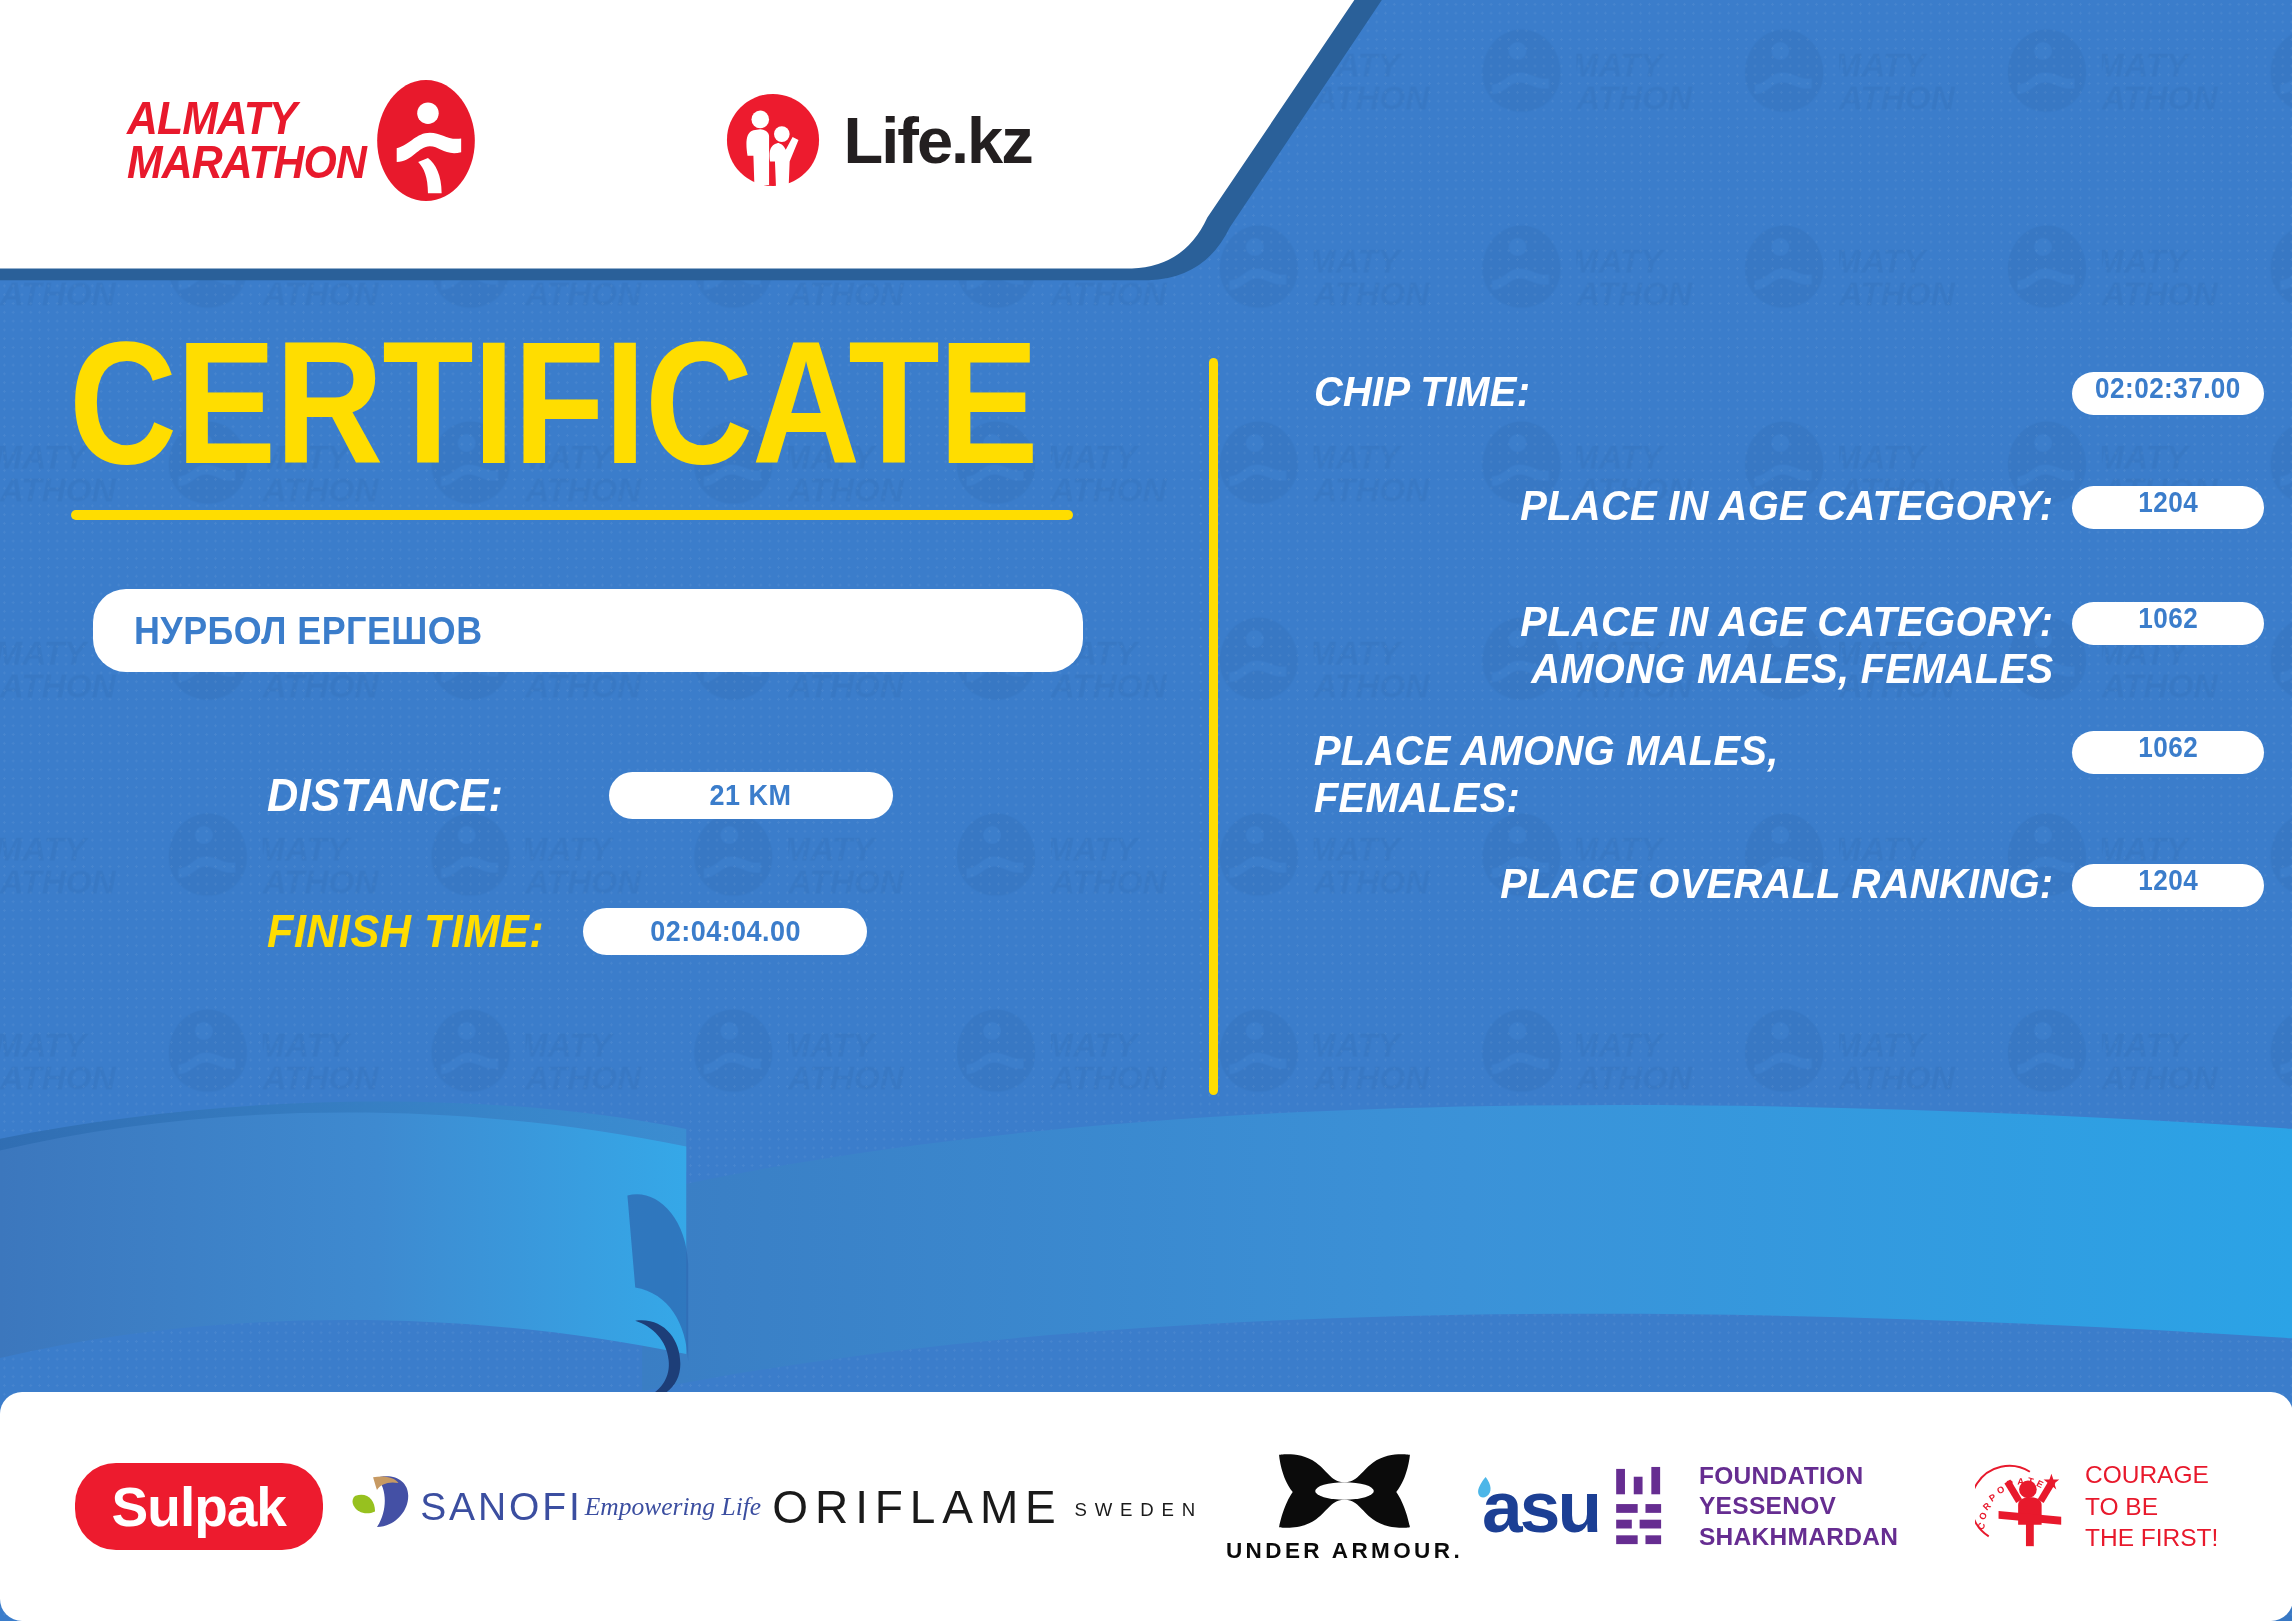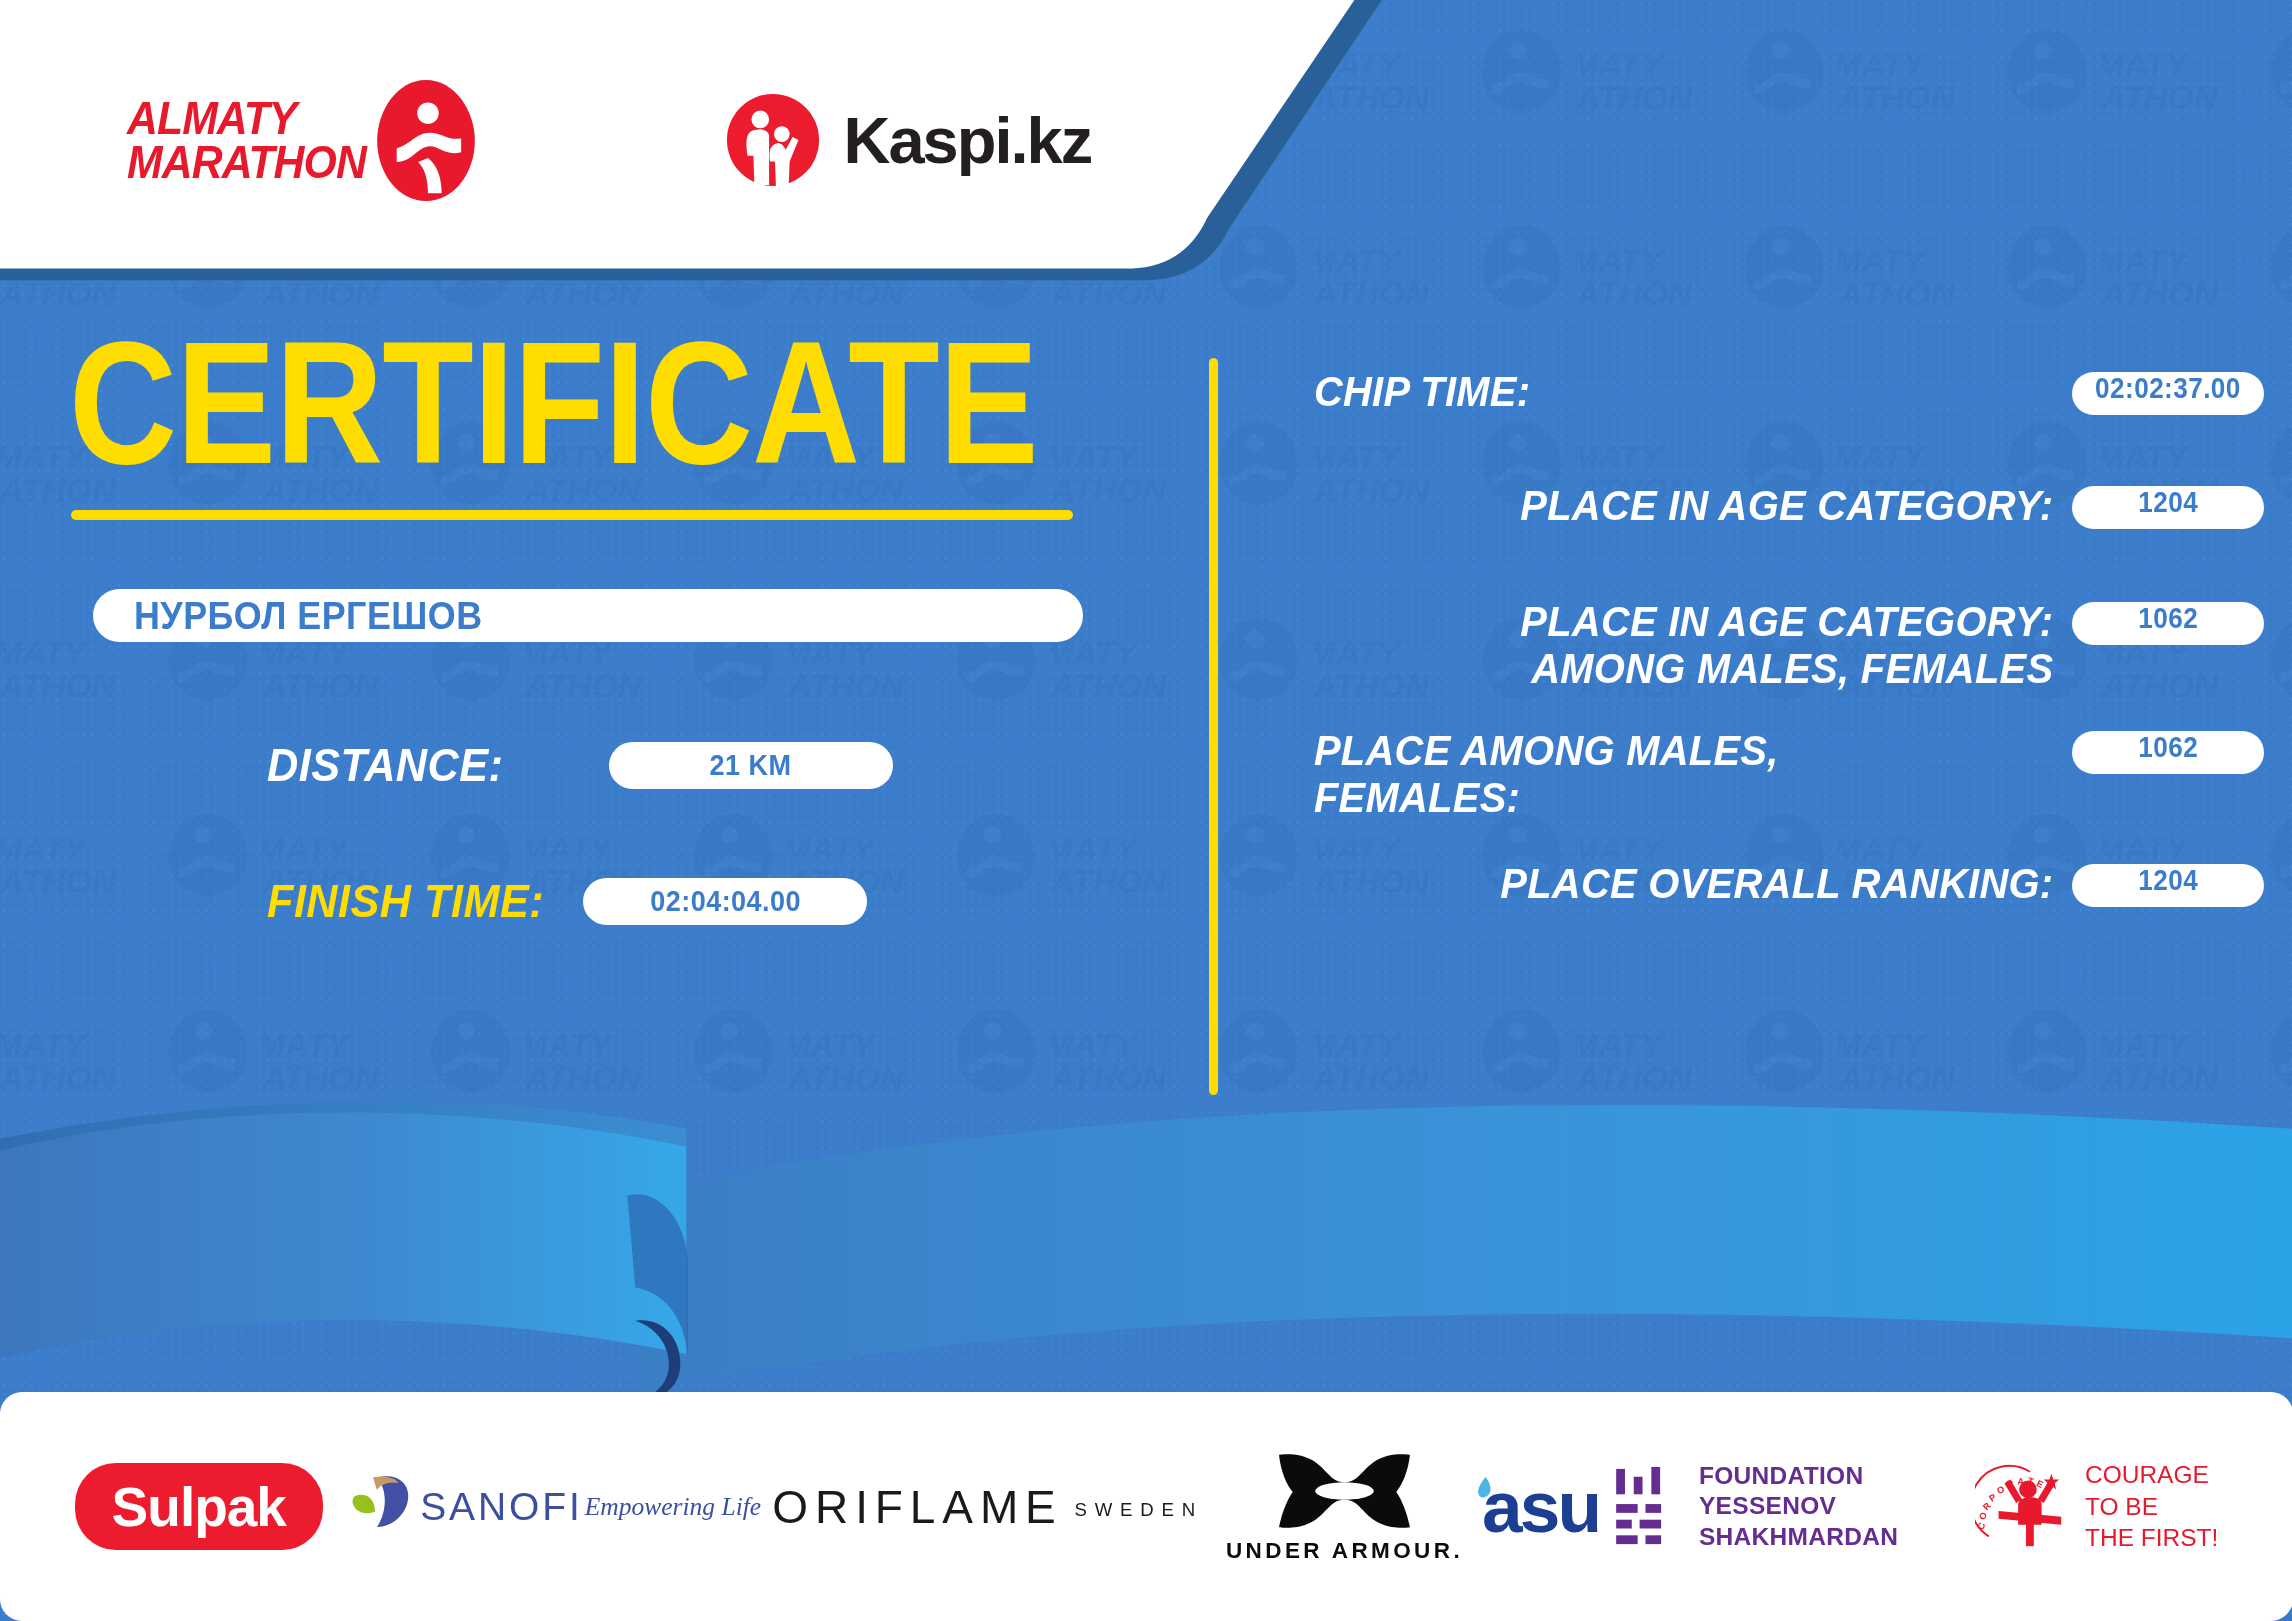--- a/index.html
+++ b/index.html
@@ -83,21 +83,21 @@
     transform-origin:left center;
     white-space:nowrap;
   }
   .title-rule{
     margin-left:71px;margin-top:27.4px;
     width:1002px;height:9.8px;border-radius:4.9px;background:#ffdd00;
   }
 
   .name-pill{
     margin-left:93px;margin-top:69px;
-    width:990px;height:53px;
+    width:990px;height:83px;
     background:#ffffff;border-radius:33px;
     display:flex;align-items:center;
     padding-left:41px;
   }
   .name-text{
     color:#3b7dcb;font-size:39px;font-weight:bold;
     font-style:normal;letter-spacing:0.5px;
     transform:scaleX(.92);transform-origin:left center;
     white-space:nowrap;
   }
@@ -262,21 +262,21 @@
       </div>
 
       <div class="kaspi">
         <svg class="kaspi-mark" viewBox="0 0 100 100">
           <circle cx="50" cy="50" r="47" fill="#ed1b2e"></circle>
           <circle cx="37" cy="29" r="9" fill="#ffffff"></circle>
           <path d="M30 40 C22 42 22 54 24 66 L30 66 L31 96 L46 96 L46 46 C46 41 40 39 37 39 Z" fill="#ffffff"></path>
           <circle cx="59" cy="44" r="8" fill="#ffffff"></circle>
           <path d="M52 54 C46 57 46 64 47 72 L52 72 L53 97 L66 97 L67 72 L76 50 L70 47 L63 60 C61 55 57 53 55 53 Z" fill="#ffffff"></path>
         </svg>
-        <span class="kaspi-text">Kaspi.kz</span>
+        <span class="kaspi-text">Life.kz</span>
       </div>
     </div>
   </div>
 
   <div class="left-col">
     <div class="cert-title">CERTIFICATE</div>
     <div class="title-rule"></div>
 
     <div class="name-pill">
       <span class="name-text">НУРБОЛ ЕРГЕШОВ</span>

